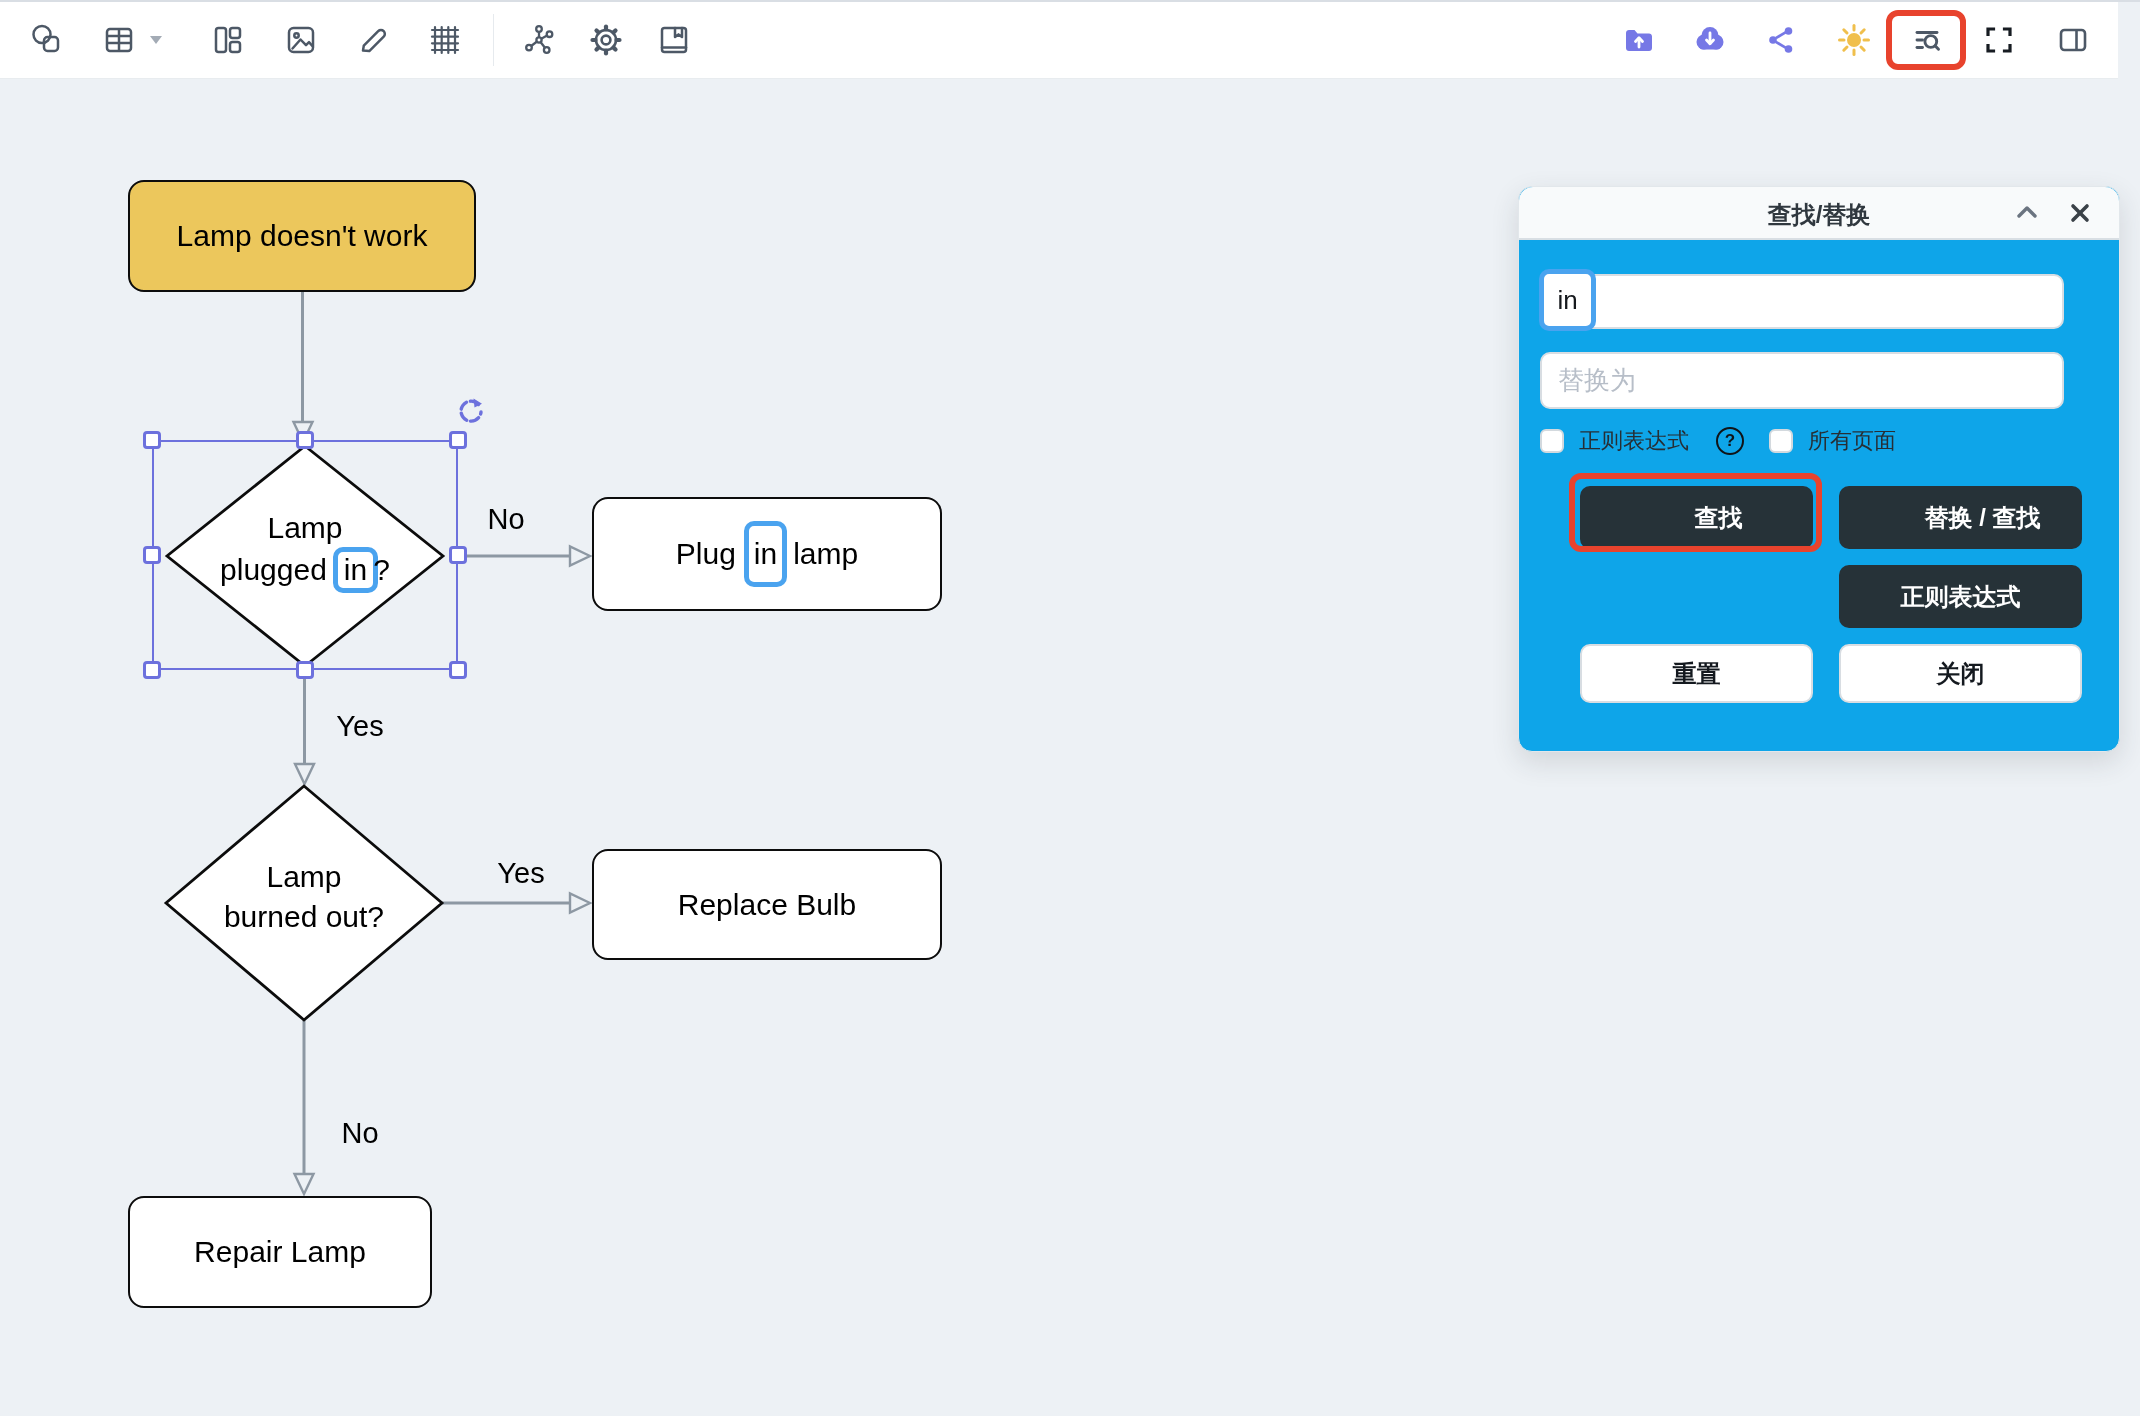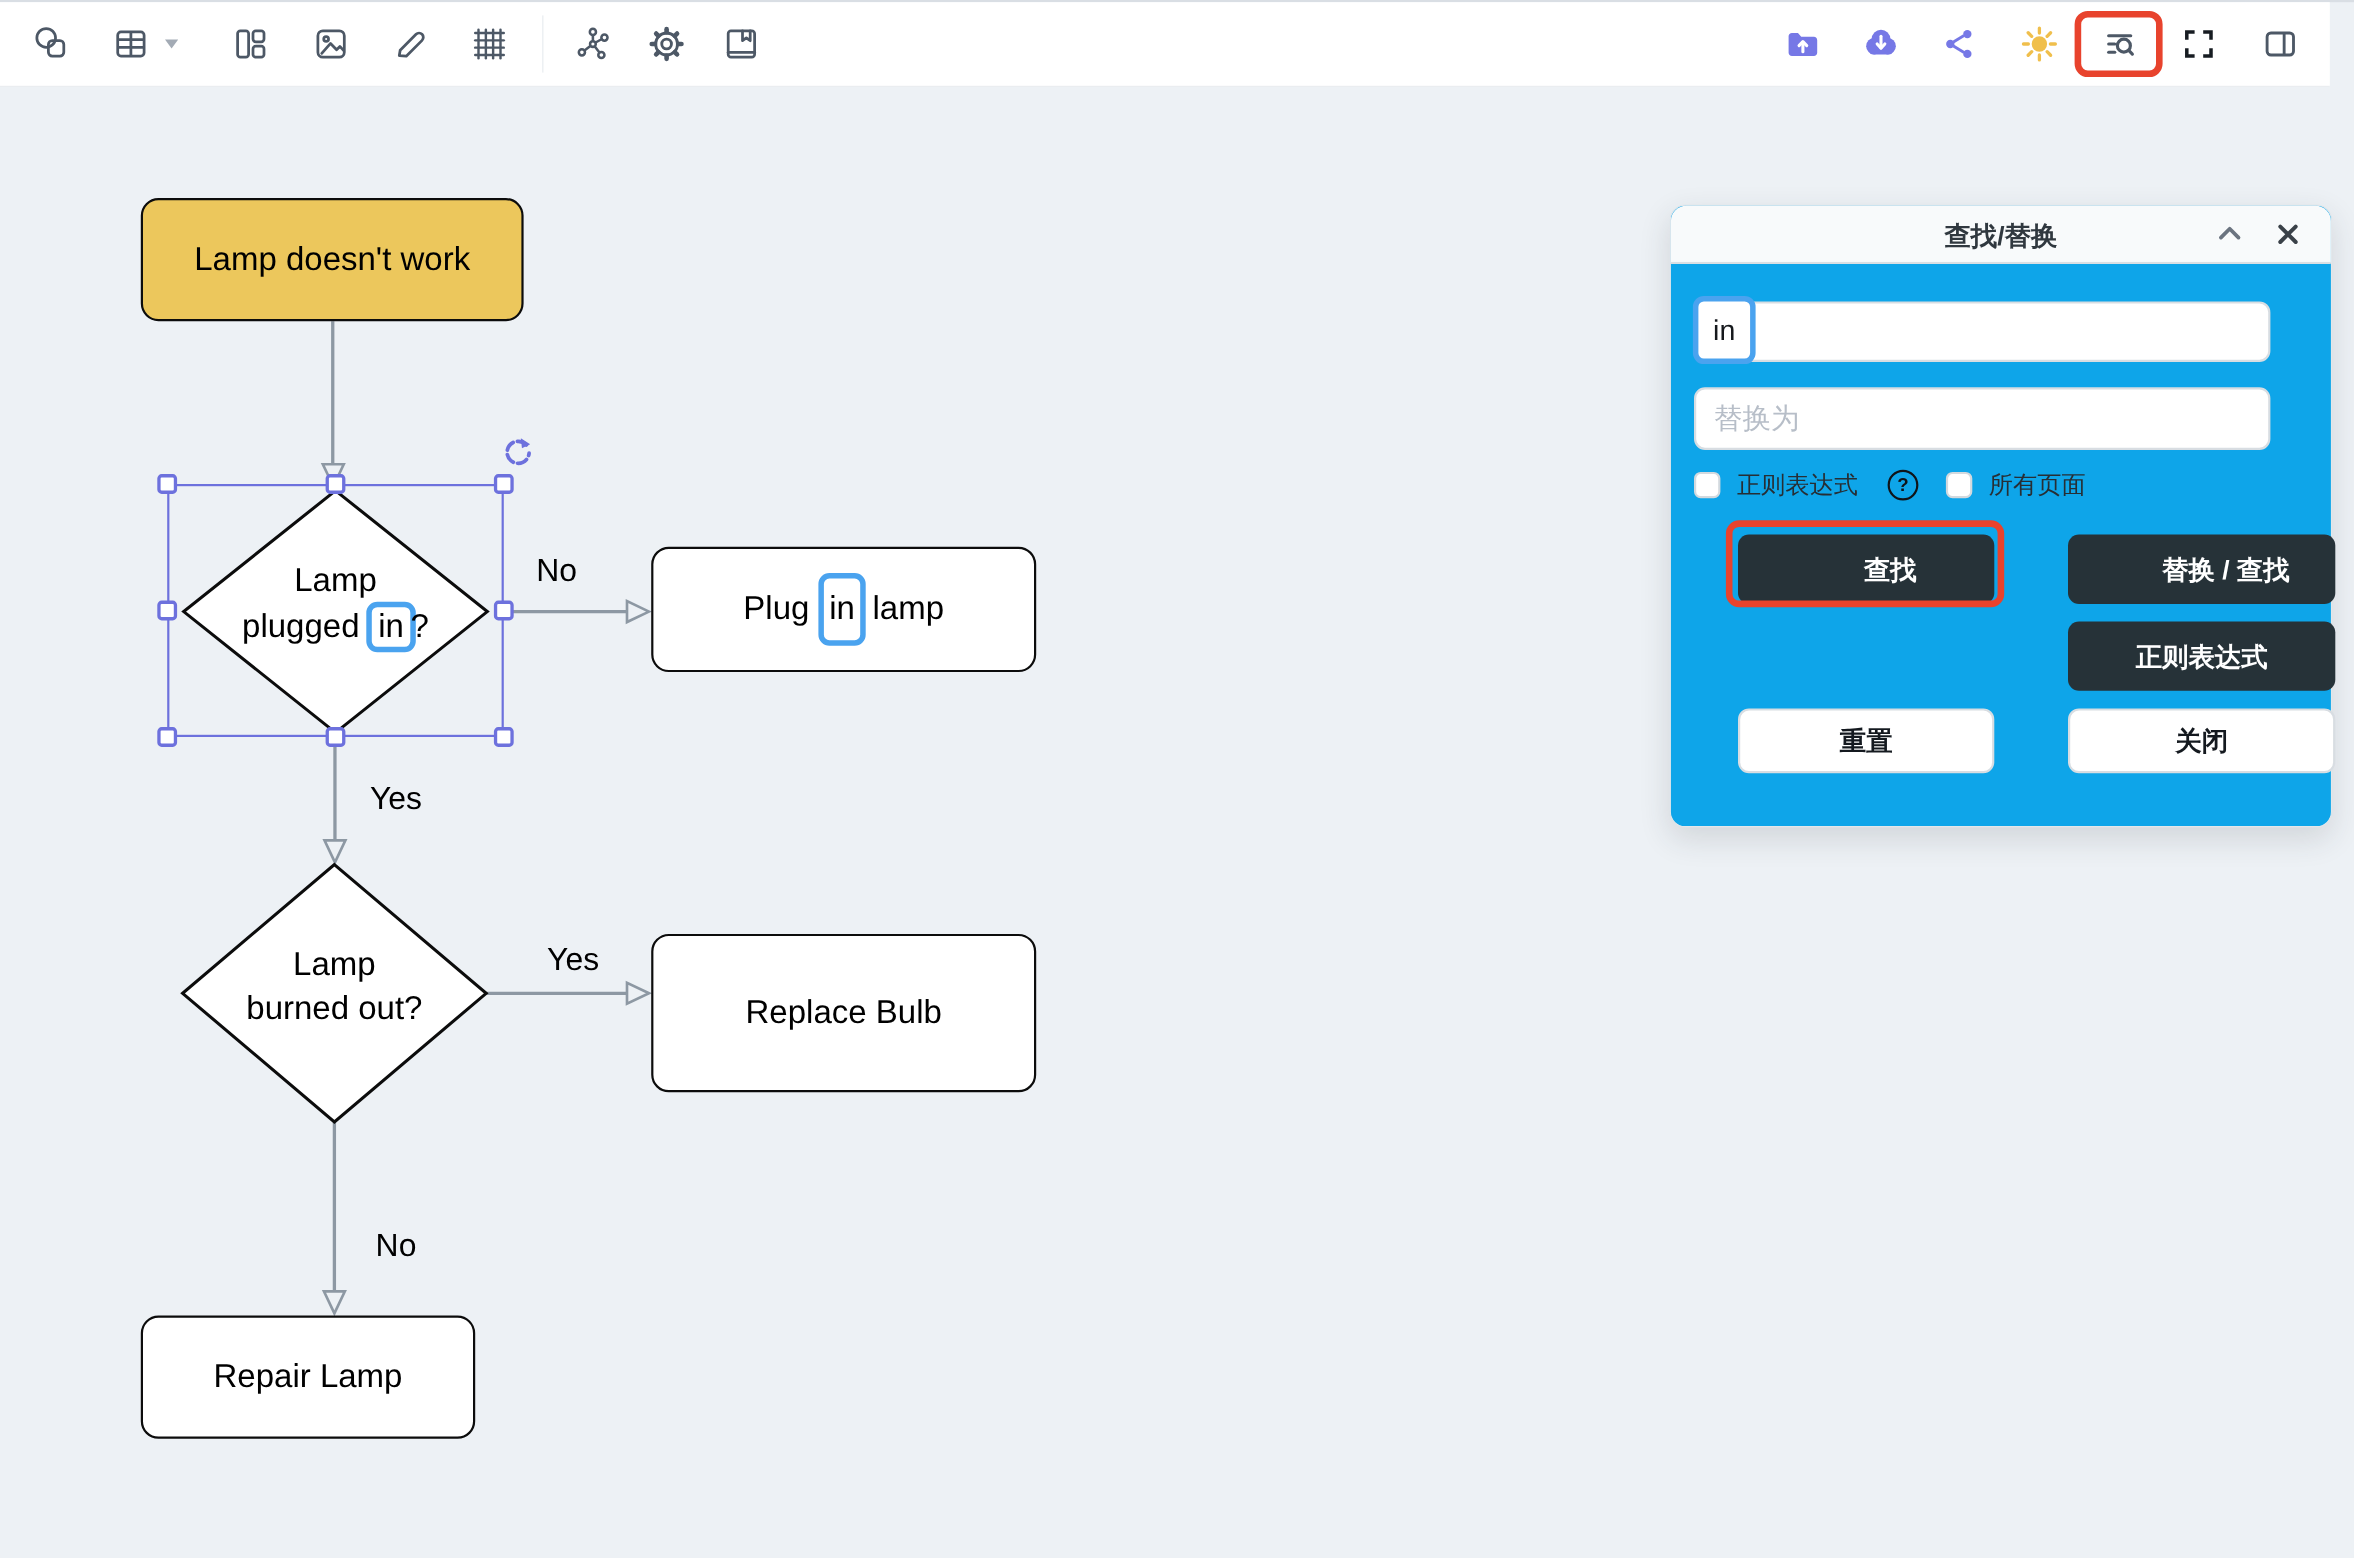--- a/index.html
+++ b/index.html
@@ -54,21 +54,21 @@
   .opt-row{position:absolute;left:21px;top:240px;height:28px;display:flex;align-items:center;}
   .checkbox{width:24px;height:24px;border:2px solid #d3d9de;border-radius:6px;background:#fff;box-sizing:border-box;}
   .opt-label{font-size:22px;color:#272e34;margin-left:15px;}
   .help-circle{width:28px;height:28px;border:2.6px solid #101418;border-radius:50%;box-sizing:border-box;
     display:flex;align-items:center;justify-content:center;font-size:17px;font-weight:bold;color:#101418;margin-left:27px;}
   .btn{position:absolute;border-radius:10px;font-size:24px;font-weight:600;
     display:flex;align-items:center;justify-content:center;cursor:pointer;box-sizing:border-box;}
   .btn-dark{background:#263238;color:#fff;border:none;}
   .btn-light{background:#fff;color:#14191f;border:2px solid #d8dde2;}
   .col1{left:61px;width:233px;}
-  .col2{left:320px;width:243px;margin-left:41px;}
+  .col2{left:320px;width:243px;}
   .row1{top:299px;height:63px;padding-left:44px;}
   .row2{top:378px;height:63px;}
   .row3{top:457px;height:59px;}
   .red-ring-find{position:absolute;left:50px;top:286px;width:253px;height:79px;
     border:6px solid #e8432d;border-radius:12px;box-sizing:border-box;pointer-events:none;}
 </style>
 </head>
 <body>
 
 <div class="top-border"></div>
@@ -291,21 +291,21 @@
   <span>Plug</span>
     <span class="match-ring-tall" style="margin-left:8px">in</span>
     <span style="margin-left:4px">lamp</span>
 </div>
 
 <div class="dtext" style="left:164px;top:857px;width:280px;line-height:40px">
   <div>Lamp</div>
   <div>burned out?</div>
 </div>
 
-<div class="node" style="left:592px;top:849px;width:350px;height:144px">
+<div class="node" style="left:592px;top:849px;width:350px;height:111px">
   <span>Replace Bulb</span>
 </div>
 
 <div class="node" style="left:128px;top:1196px;width:304px;height:112px">
   <span>Repair Lamp</span>
 </div>
 
 <div class="edge-label" style="left:478px;top:503px;width:56px">No</div>
 <div class="edge-label" style="left:328px;top:710px;width:64px">Yes</div>
 <div class="edge-label" style="left:489px;top:857px;width:64px">Yes</div>

